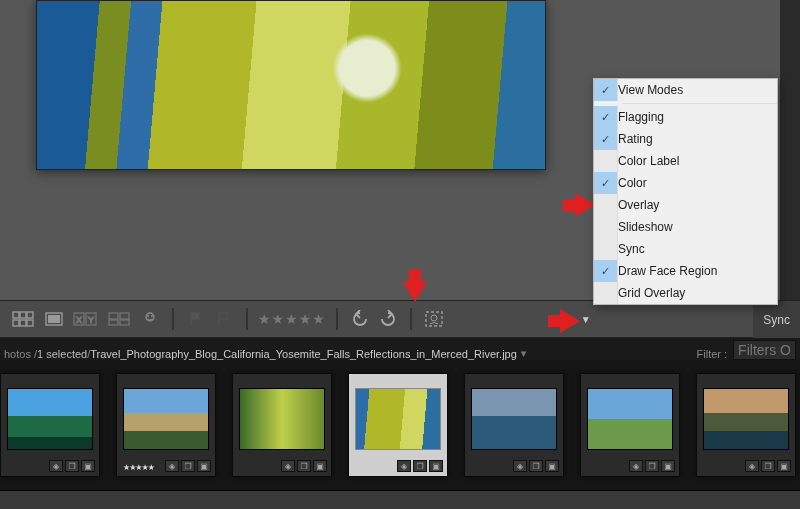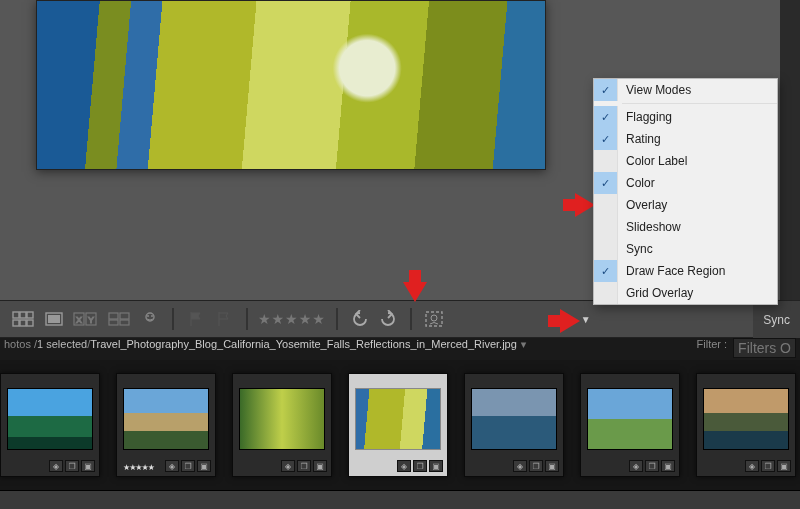--- a/index.html
+++ b/index.html
@@ -84,21 +84,21 @@
     background: #3d3d3d;
     font-size: 12px;
   }
 
   
   .path-bar {
     position: absolute;
     left: 0; top: 338px;
     width: 800px; height: 22px;
     background: var(--bg-black);
-    display: flex; align-items: flex-start;
+    display: flex; align-items: flex-end;
     padding: 0 4px;
     font-size: 11px; color: var(--fg-dim);
   }
   .path-bar .count { color: #bbb; }
   .path-bar .fname { color: #ccc; }
   .path-bar .filter-label { margin-left: auto; margin-right: 6px; color: #888; padding-left: 36px; }
   .path-bar .filters-box {
     background: #2c2c2c; color: #777;
     border: 1px solid #111; padding: 1px 4px;
     font-size: 14px;
@@ -164,21 +164,21 @@
     height: 22px;
   }
   .ctx-check {
     width: 24px; height: 22px;
     display: flex; align-items: center; justify-content: center;
     background: #e8e8e8;
     border-right: 1px solid #ddd;
     font-size: 11px;
   }
   .ctx-check.on { background: var(--menu-check-bg); color: #1a4a80; }
-  .ctx-label { padding-left: 8px; }
+  .ctx-label { }
   .ctx-sep { height: 1px; background: #ddd; margin: 2px 0 2px 28px; }
 
   
   .arrow {
     position: absolute;
     width: 0; height: 0;
     z-index: 50;
   }
   .arrow-right {
     border-top: 12px solid transparent;

